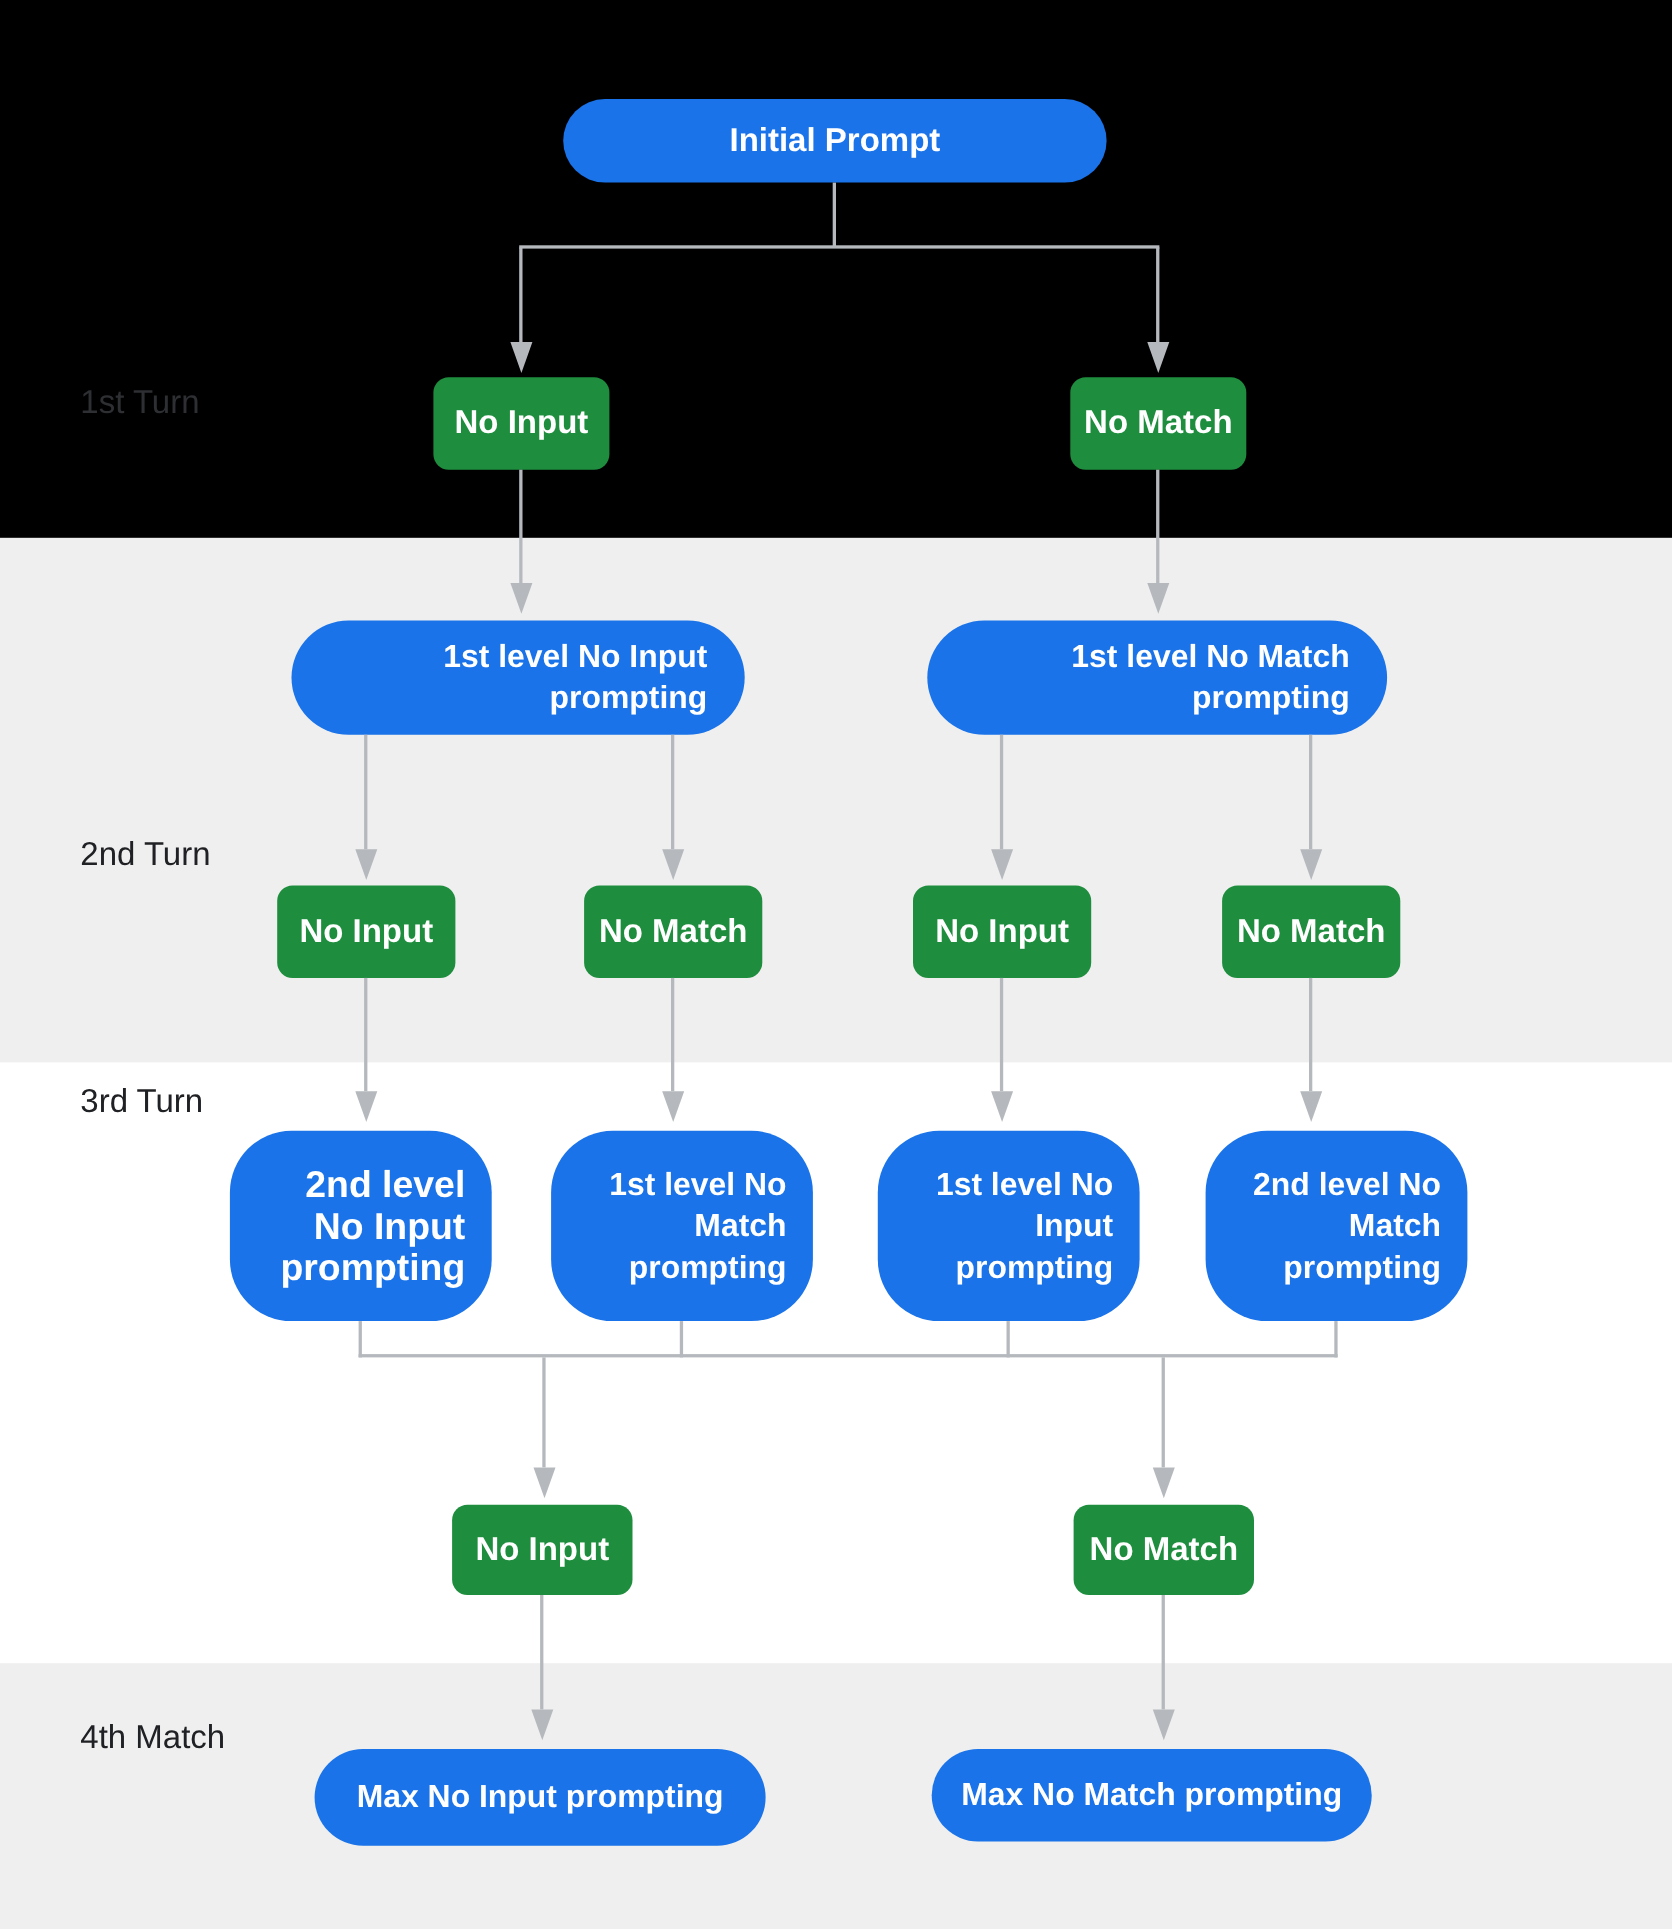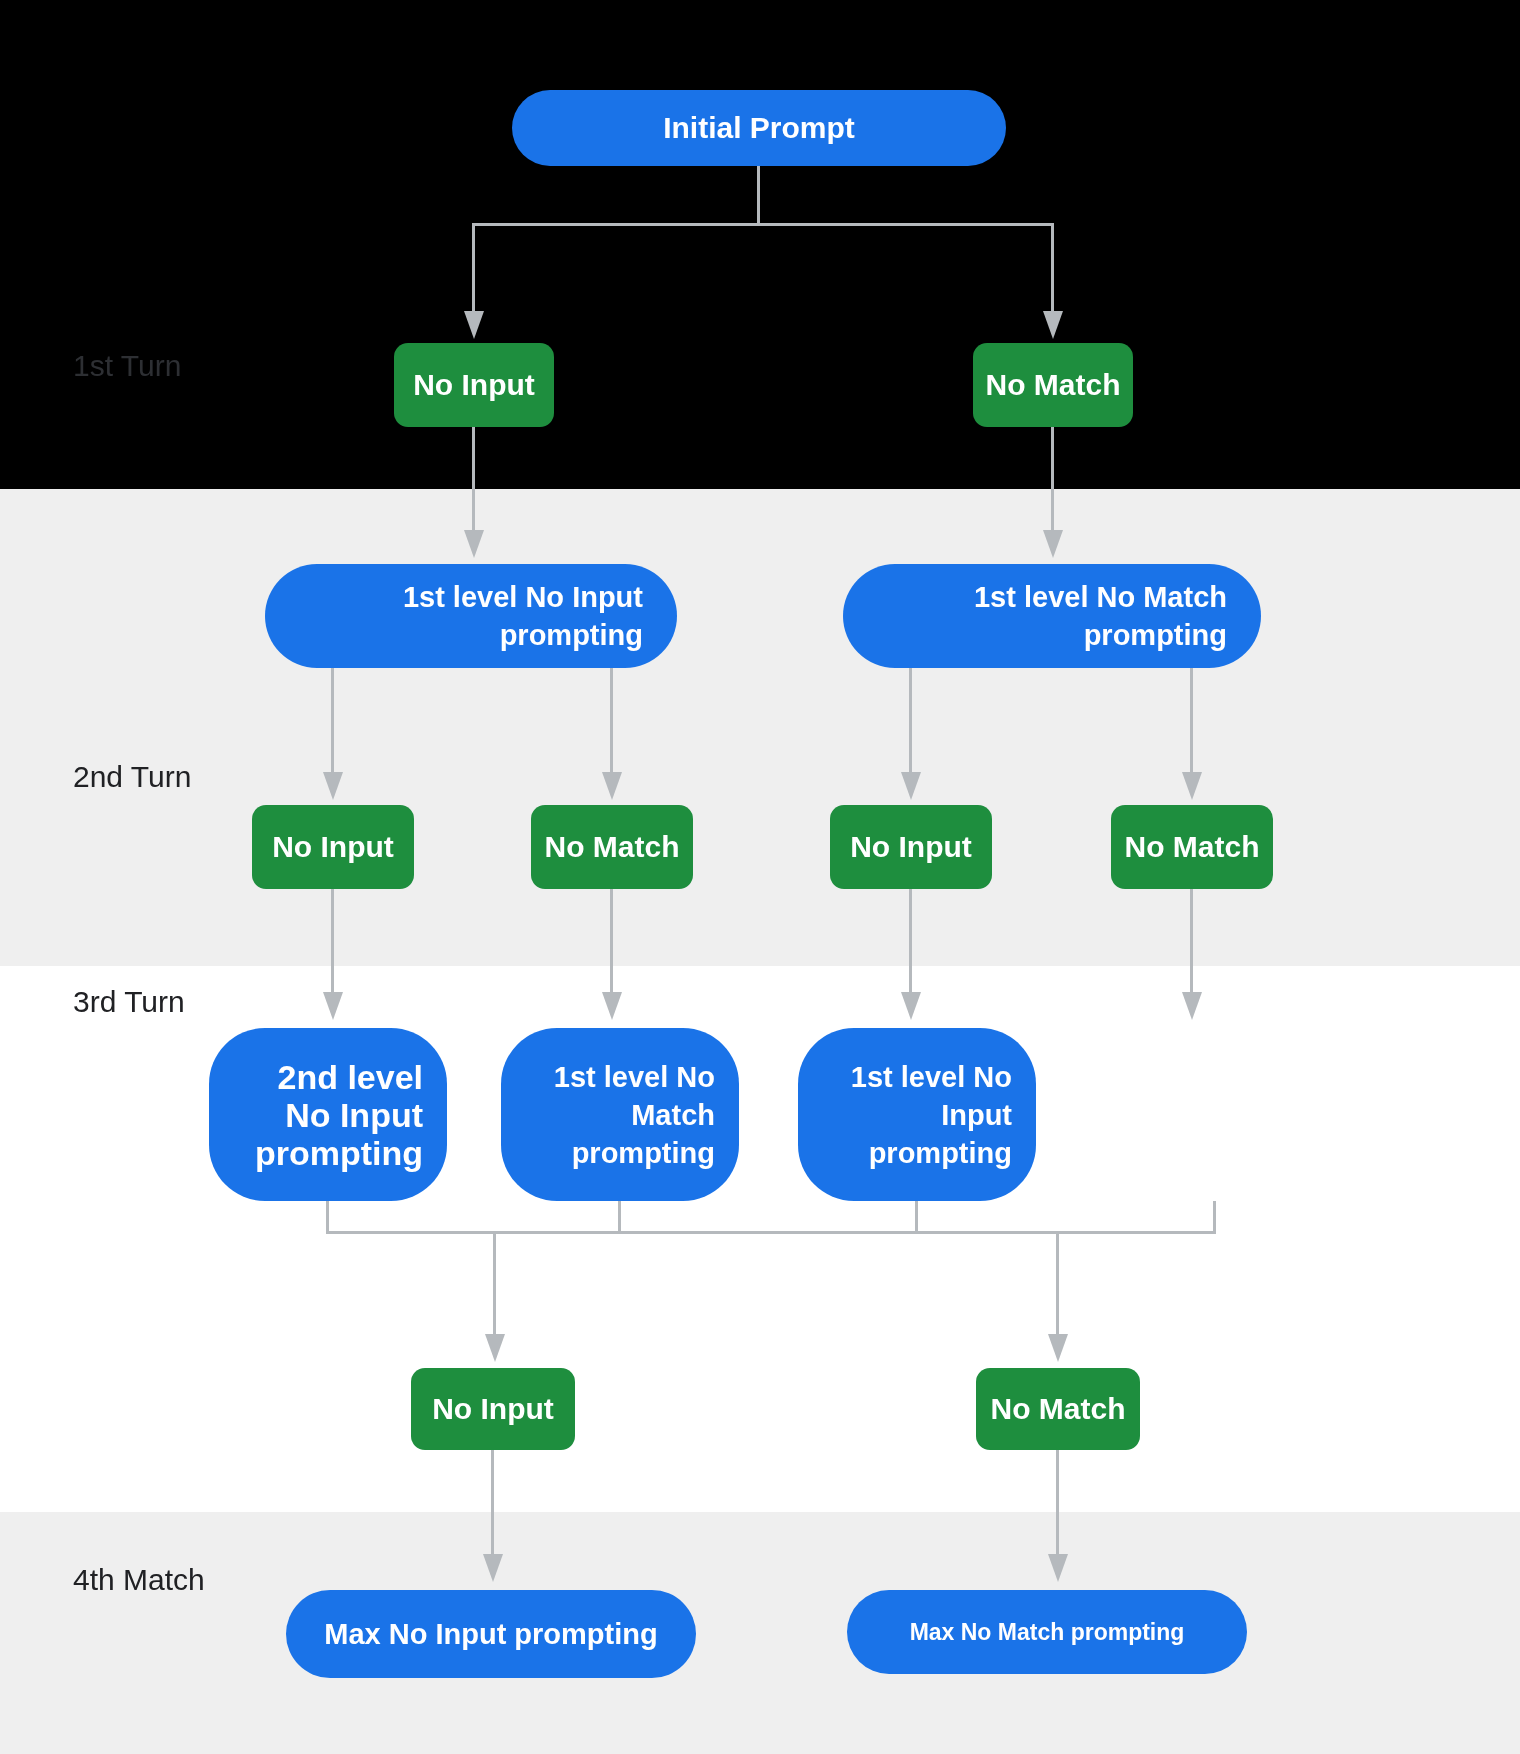--- a/index.html
+++ b/index.html
@@ -89,20 +89,21 @@
   <div class="vline" style="left:610px; top:889px; height:103px;"></div>
   <div class="arrowhead" style="left:602px; top:992px;"></div>
   <div class="vline" style="left:909px; top:889px; height:103px;"></div>
   <div class="arrowhead" style="left:901px; top:992px;"></div>
   <div class="vline" style="left:1190px; top:889px; height:103px;"></div>
   <div class="arrowhead" style="left:1182px; top:992px;"></div>
 
   <div class="node blue biground" style="left:209px; top:1028px; width:238px; height:173px; font-size:34px; line-height:38px; padding:0 24px;">2nd level No Input prompting</div>
   <div class="node blue biground" style="left:501px; top:1028px; width:238px; height:173px; font-size:29px; line-height:38px; padding:0 24px;">1st level No Match prompting</div>
   <div class="node blue biground" style="left:798px; top:1028px; width:238px; height:173px; font-size:29px; line-height:38px; padding:0 24px;">1st level No Input prompting</div>
+  <div class="node blue biground" style="left:1096px; top:1028px; width:238px; height:173px; font-size:29px; line-height:38px; padding:0 24px;">2nd level No Match prompting</div>
 
   <div class="vline" style="left:326px; top:1201px; height:33px;"></div>
   <div class="vline" style="left:618px; top:1201px; height:33px;"></div>
   <div class="vline" style="left:915px; top:1201px; height:33px;"></div>
   <div class="vline" style="left:1213px; top:1201px; height:33px;"></div>
   <div class="hline" style="left:326px; top:1231px; width:890px;"></div>
 
   <div class="vline" style="left:493px; top:1234px; height:100px;"></div>
   <div class="arrowhead" style="left:485px; top:1334px;"></div>
   <div class="vline" style="left:1056px; top:1234px; height:100px;"></div>
@@ -110,15 +111,15 @@
 
   <div class="node green" style="left:411px; top:1368px; width:164px; height:82px;">No Input</div>
   <div class="node green" style="left:976px; top:1368px; width:164px; height:82px;">No Match</div>
 
   <div class="vline" style="left:491px; top:1450px; height:104px;"></div>
   <div class="arrowhead" style="left:483px; top:1554px;"></div>
   <div class="vline" style="left:1056px; top:1450px; height:104px;"></div>
   <div class="arrowhead" style="left:1048px; top:1554px;"></div>
 
   <div class="node blue stadium" style="left:286px; top:1590px; width:410px; height:88px; font-size:29px;">Max No Input prompting</div>
-  <div class="node blue stadium" style="left:847px; top:1590px; width:400px; height:84px; font-size:23px;">Max No Match prompting</div>
+  <div class="node blue stadium" style="left:847px; top:1590px; width:400px; height:84px; font-size:29px;">Max No Match prompting</div>
 
 </div>
 
 </body></html>

